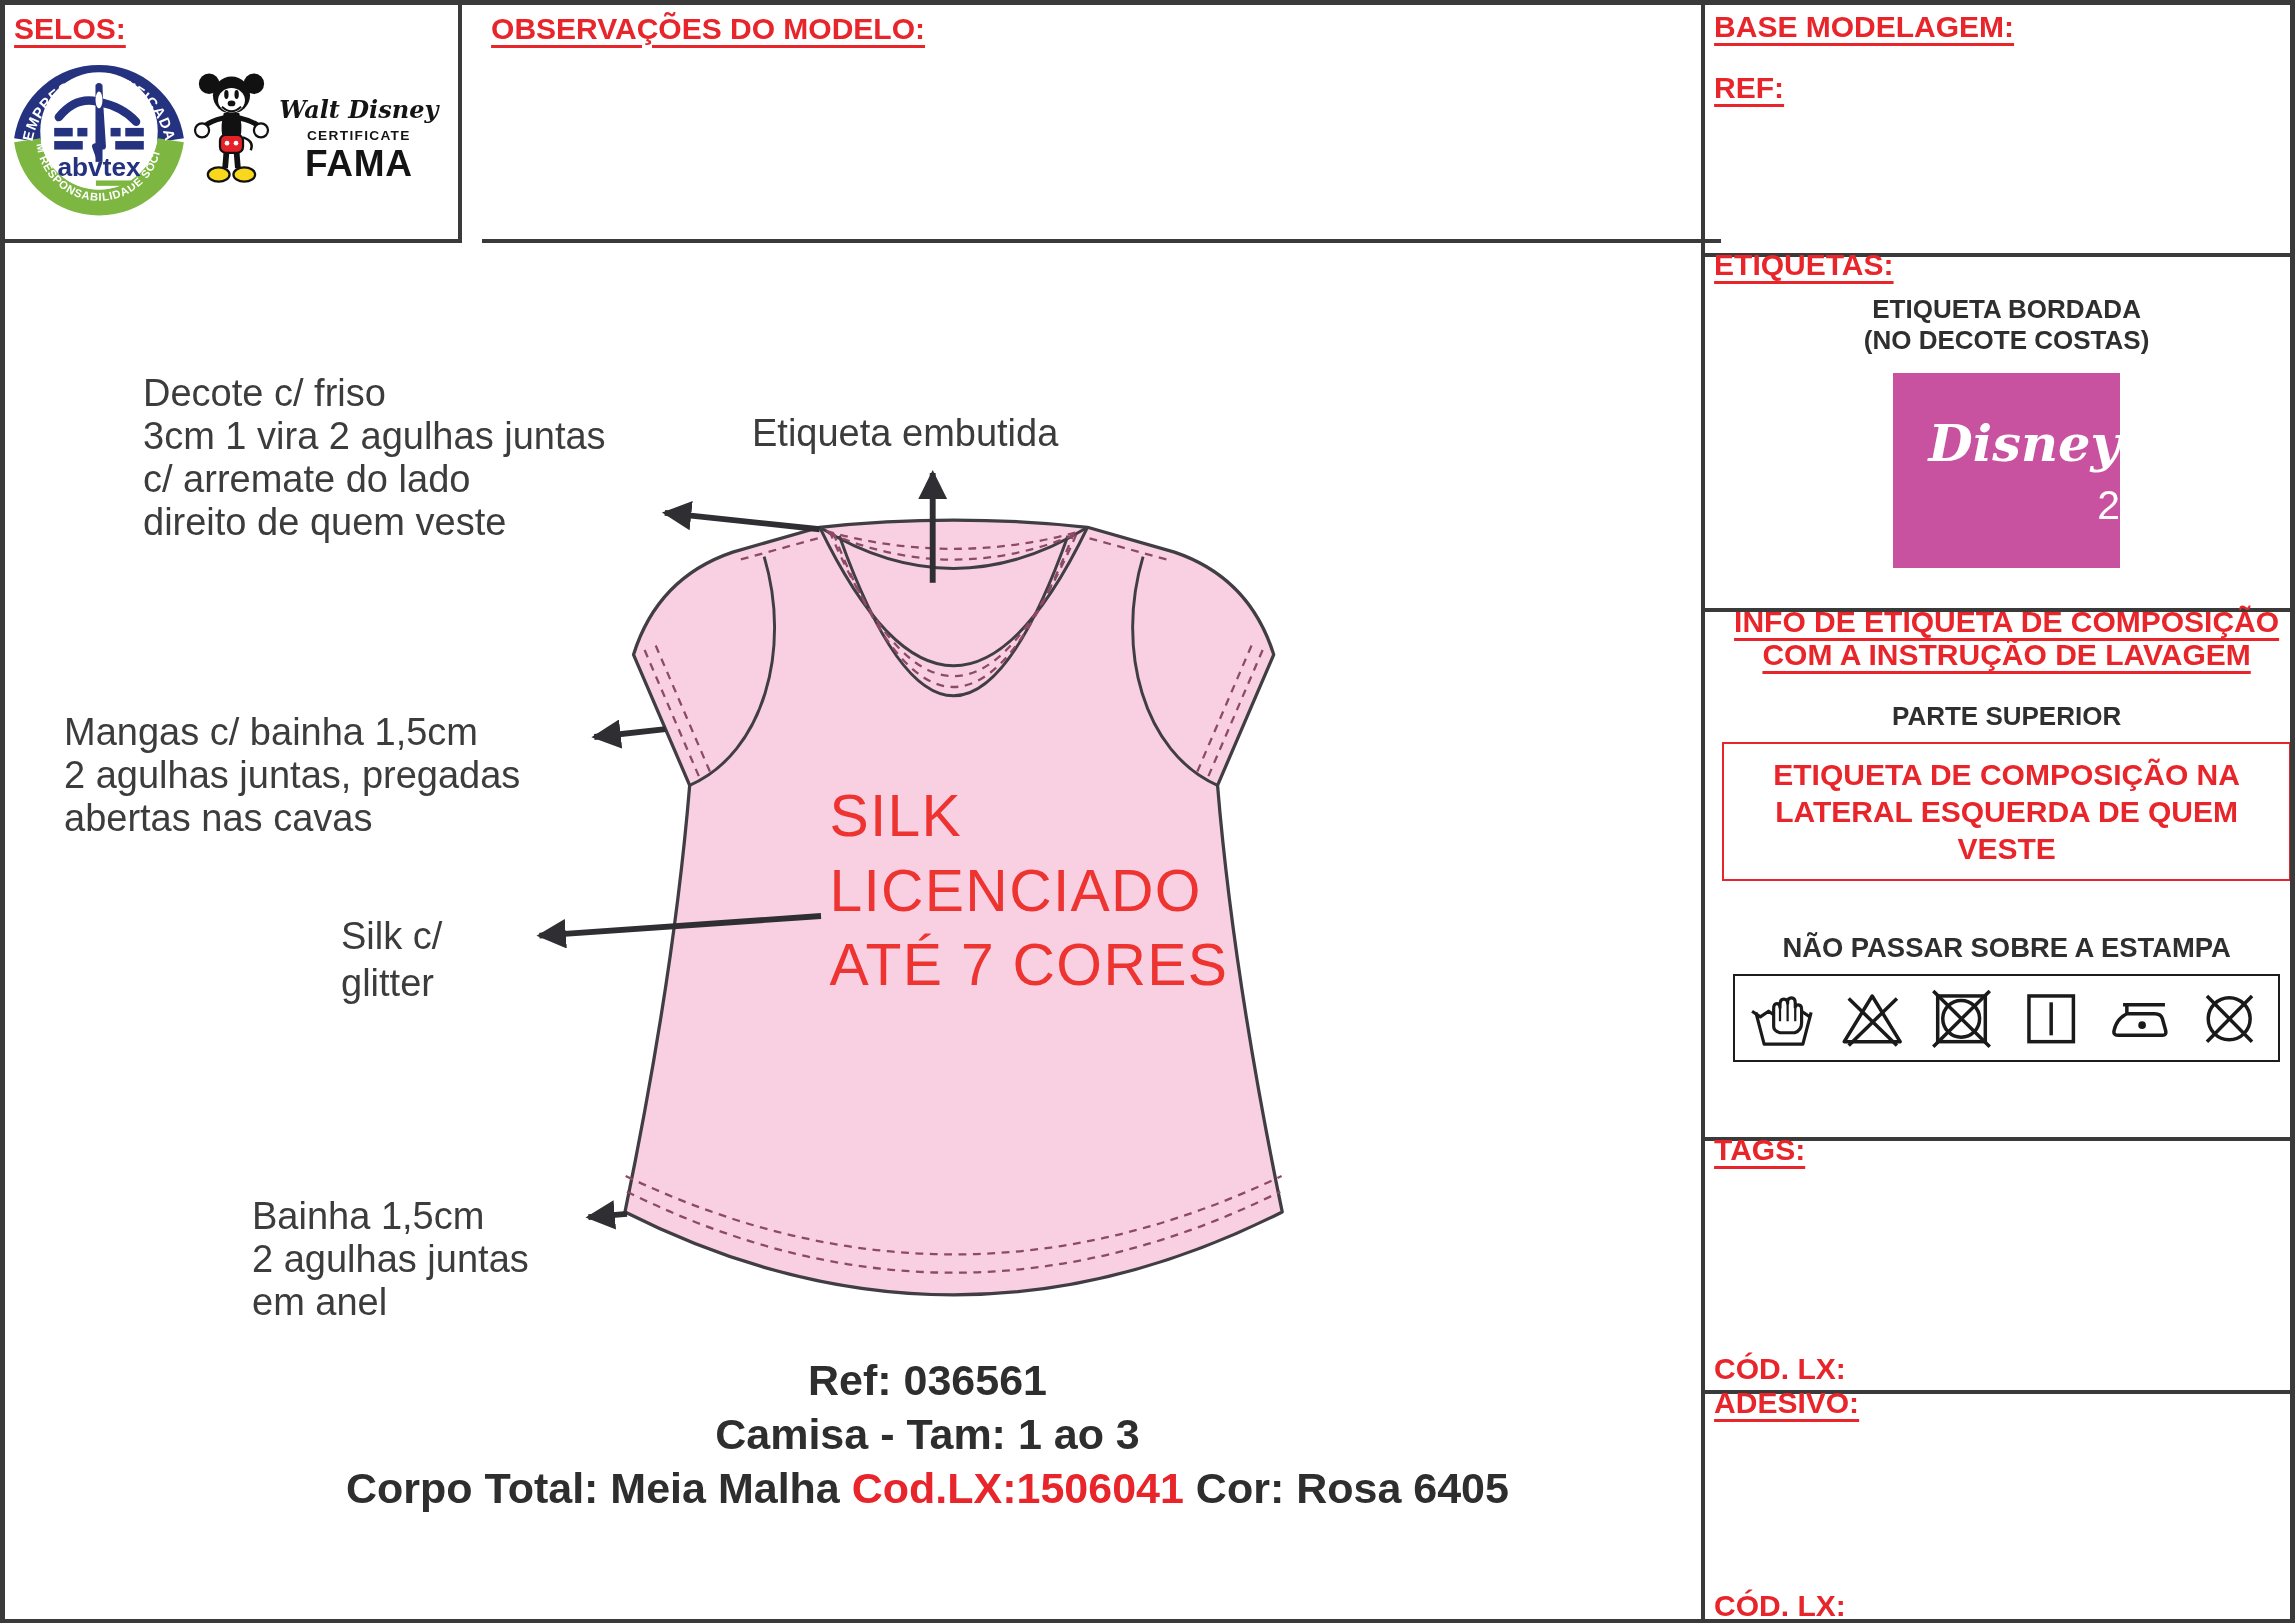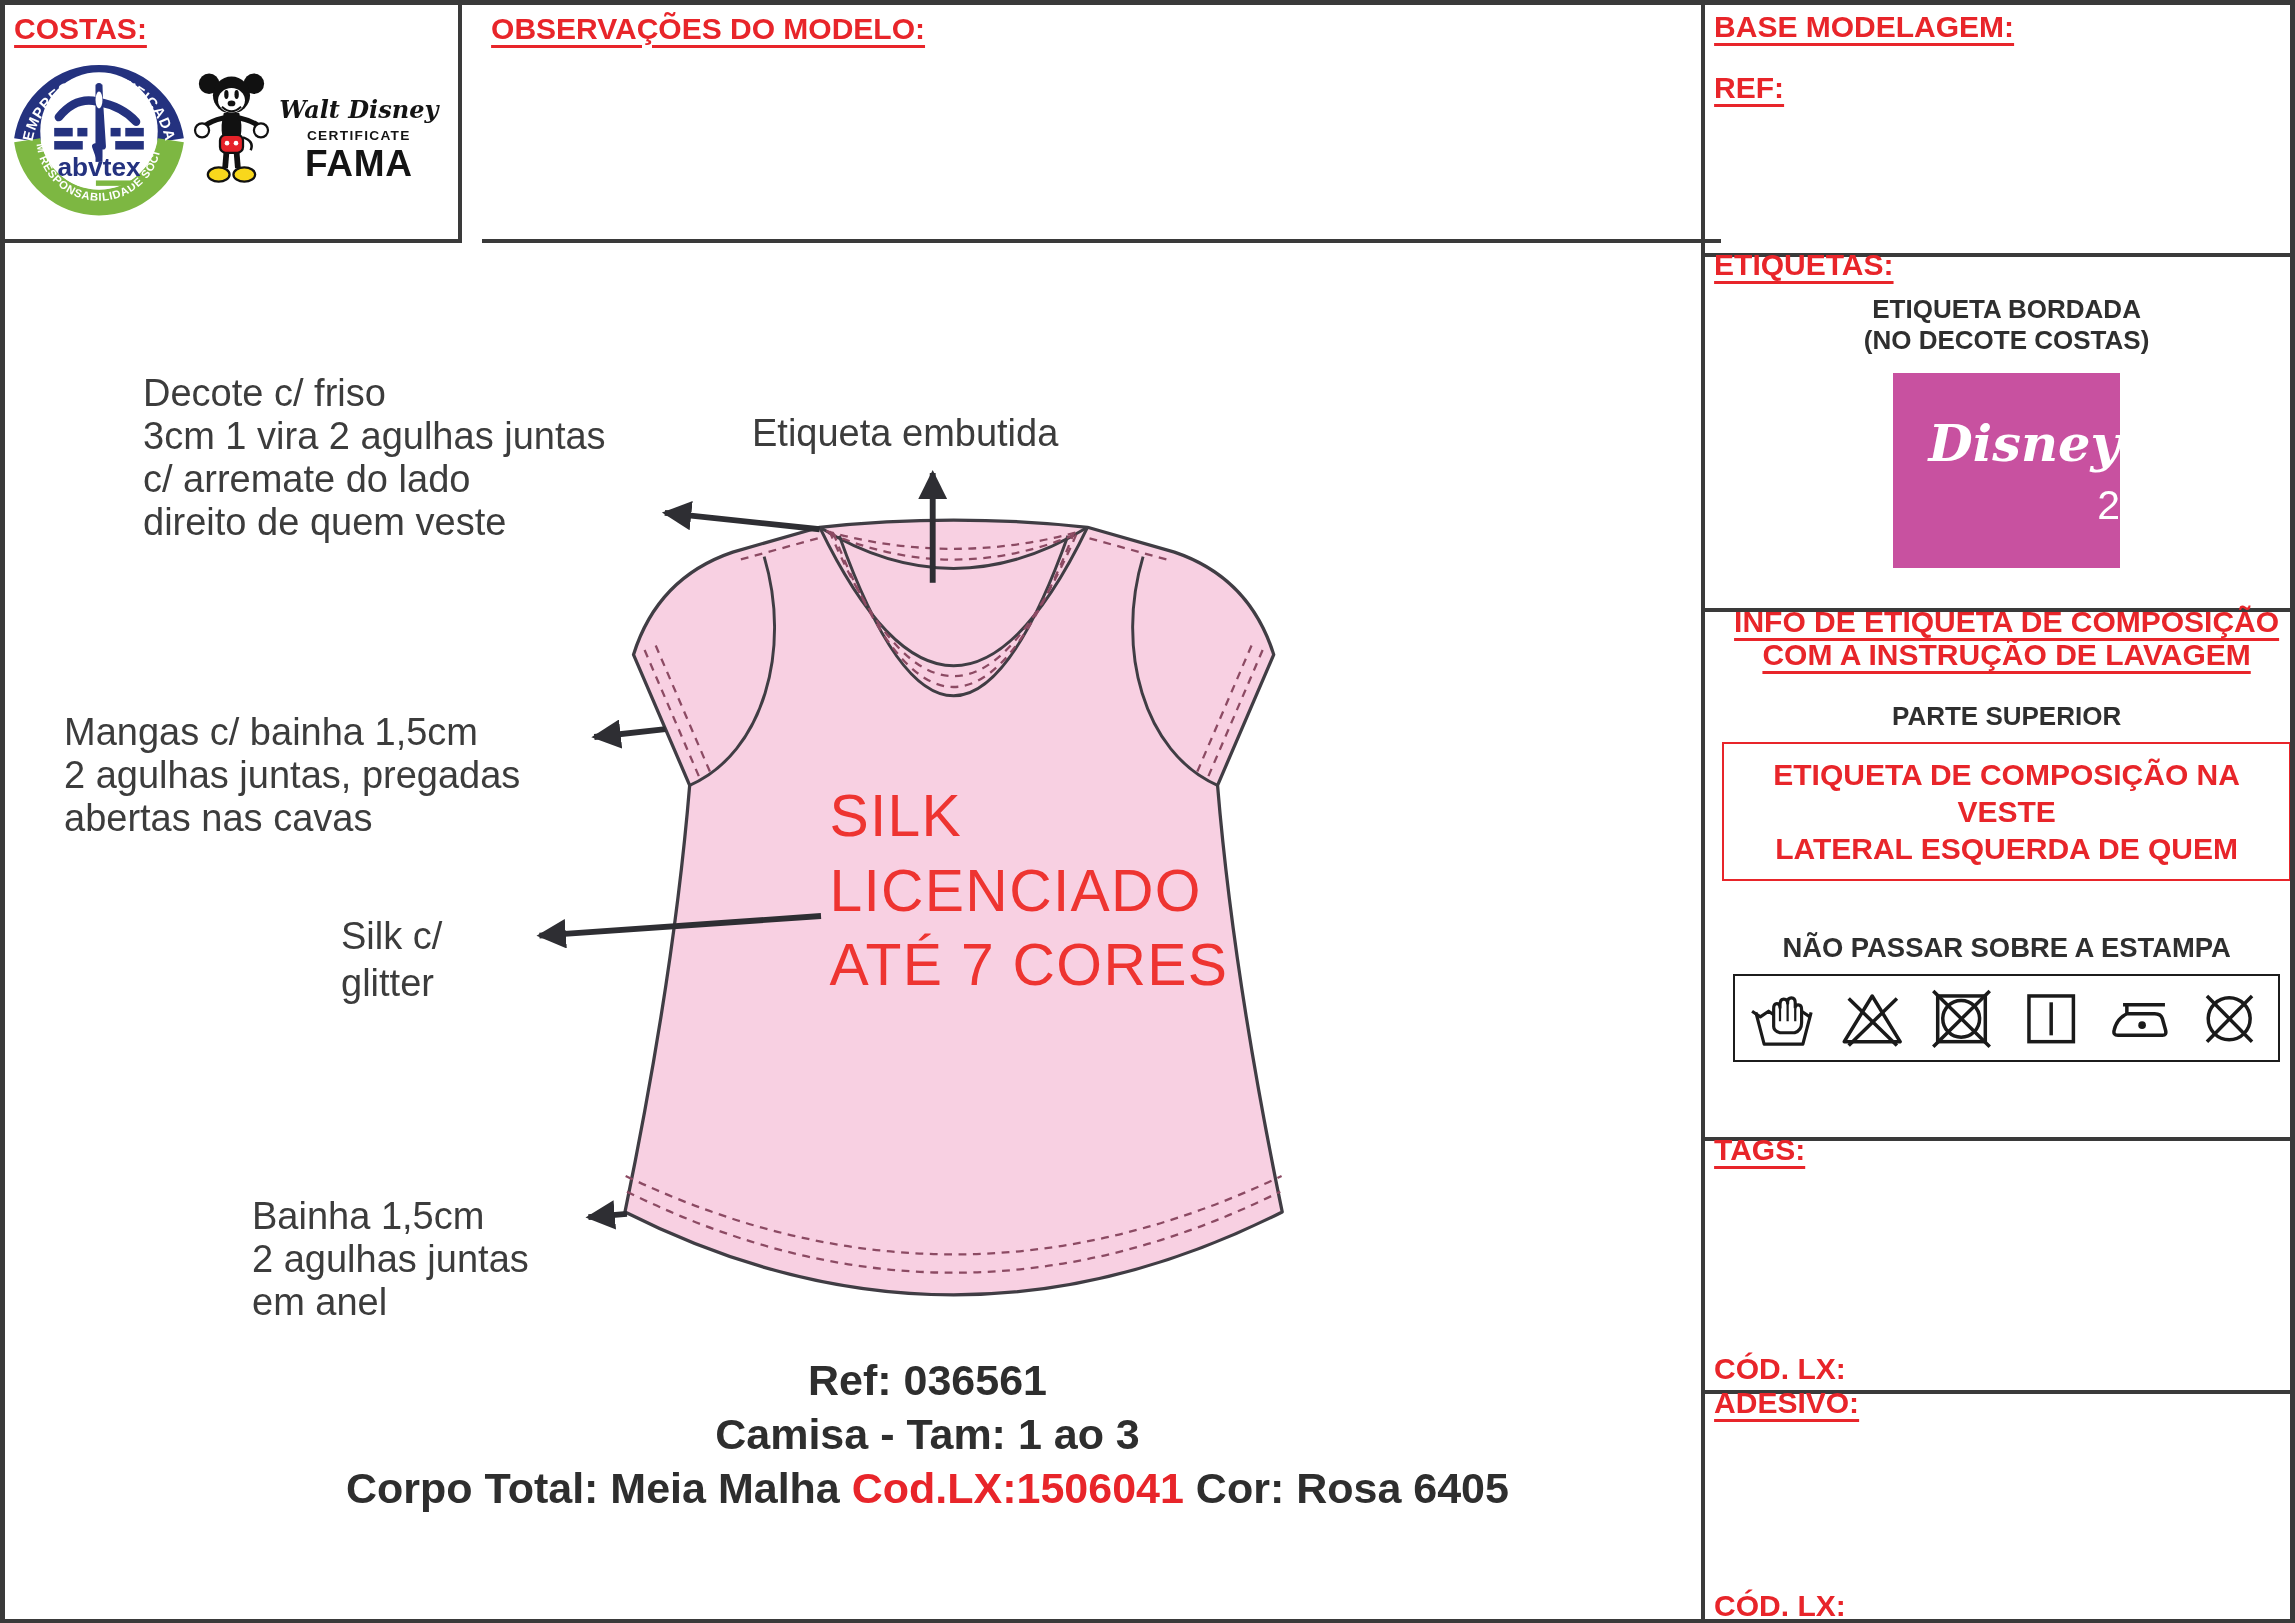--- a/index.html
+++ b/index.html
@@ -46,21 +46,21 @@
   .carebox{width:536px;height:84px;border:2.6px solid #1c1c1c;margin:10.5px auto 0 auto;
            display:flex;align-items:center;justify-content:space-around;padding:0 3.9px;}
   .codlx{color:#e8252a;font-weight:bold;font-size:30px;}
 </style>
 </head>
 <body>
 
 <div class="sheet">
 
   <div class="abs selos">
-    <div class="red-title">COSTAS:</div>
+    <div class="red-title">SELOS:</div>
     <div class="logo-row">
 
       <svg width="170" height="170" viewBox="-110 -110 220 220">
         <defs>
           <path id="arcTop" d="M -86,14 A 87 87 0 0 1 86,14"></path>
           <path id="arcBot" d="M -80,22 A 81 81 0 0 0 80,22"></path>
         </defs>
         <path d="M-93,12 A94,94 0 0 1 93,12" fill="none" stroke="#24327f" stroke-width="34"></path>
         <path d="M-93,12 A94,94 0 0 0 93,12" fill="none" stroke="#7db742" stroke-width="34"></path>
         <circle cx="0" cy="0" r="76" fill="#ffffff"></circle>
@@ -242,22 +242,22 @@
     </div>
 
     <div class="rsec sec-info">
       <div class="red-title info-head" style="display:block;">
         <div>INFO DE ETIQUETA DE COMPOSIÇÃO</div>
         <div>COM A INSTRUÇÃO DE LAVAGEM</div>
       </div>
       <div class="blk-center parte">PARTE SUPERIOR</div>
       <div class="redbox">
         <div>ETIQUETA DE COMPOSIÇÃO NA</div>
+        <div>LATERAL ESQUERDA DE QUEM</div>
         <div>VESTE</div>
-        <div>LATERAL ESQUERDA DE QUEM</div>
       </div>
       <div class="blk-center nopass">NÃO PASSAR SOBRE A ESTAMPA</div>
 
       <div class="carebox">
 
         <svg width="73" height="73" viewBox="0 0 115 115">
           <g stroke="#1a1a1a" stroke-width="5" fill="none" stroke-linejoin="round">
             <path d="M14,48 L27,98 L88,98 L101,48"></path>
             <path d="M8,46 l13,9 13,-9 13,9 13,-9 13,9 13,-9 13,9"></path>
             <path d="M42,70 L42,42 Q42,34 47,34 Q52,34 52,40 L52,36 Q52,27 58,27 Q64,27 64,34 L64,32 Q64,25 70,25 Q76,25 76,33 L76,40 Q76,36 81,36 Q86,36 86,43 L86,64 Q86,76 75,80 L52,80 Q42,77 42,70 Z" fill="#fff"></path>

